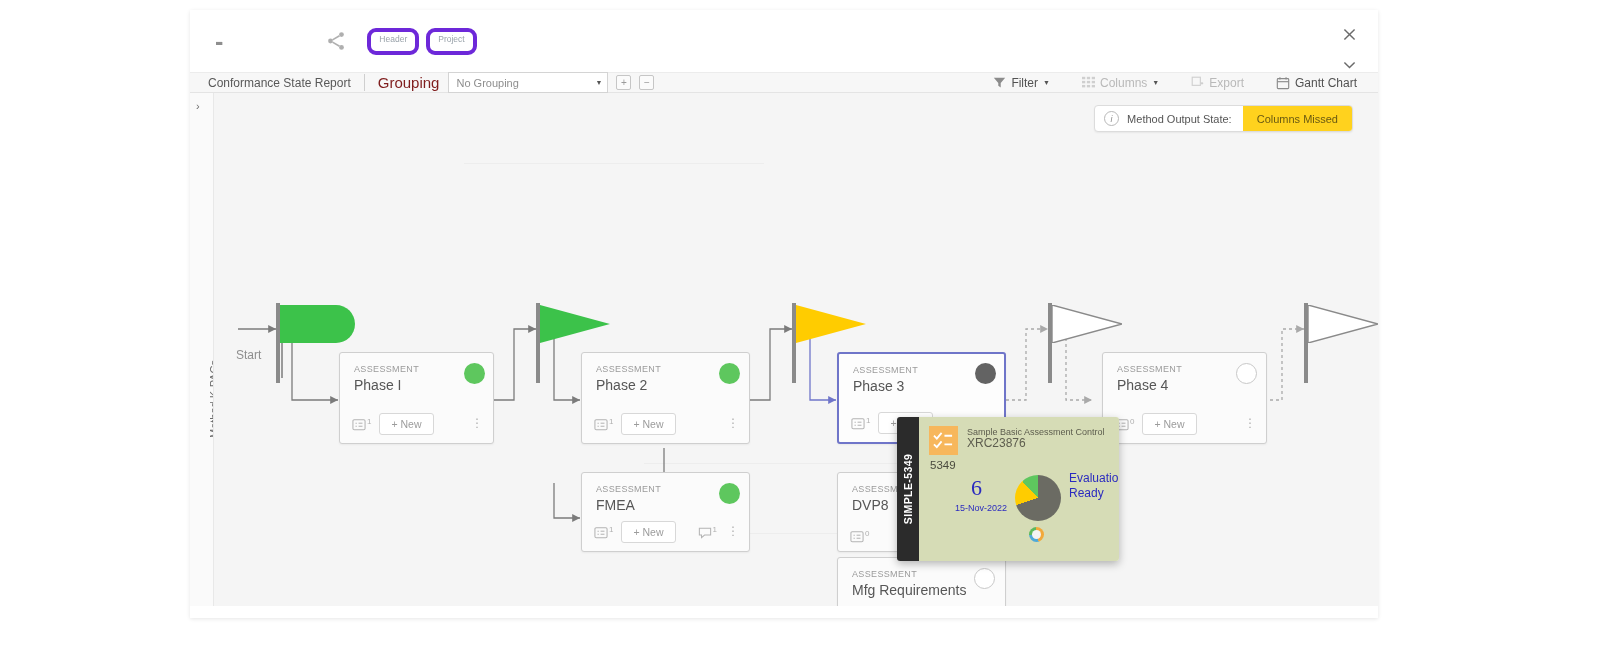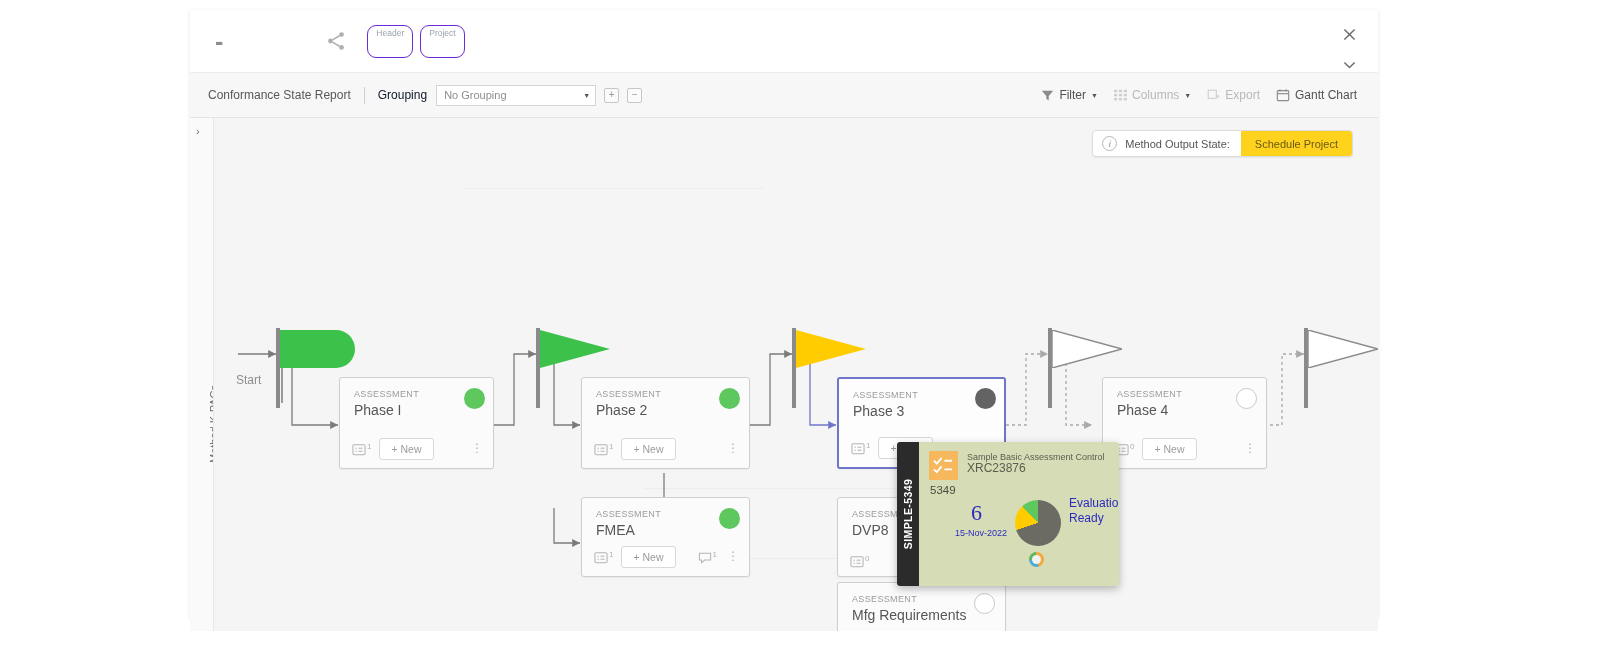--- a/index.html
+++ b/index.html
@@ -39,75 +39,75 @@
     font-size: 25px; font-weight: bold; color: #4d4d4d;
     letter-spacing: -0.2px;
   }
   .share-icon {
     margin-left: 95px;
     width: 22px; height: 22px;
     opacity: 0.55;
   }
   .tag-row { display: flex; gap: 7px; margin-left: 20px; }
   .tag {
-    border: 1px solid #6d28d9;
+    border: 4px solid #6d28d9;
     border-radius: 9px;
     font-size: 8.5px;
     color: #9aa3ab;
-    padding: 2px 8px 19px;
+    padding: 2px 8px 7px;
     background: #fff;
   }
   .win-ctrls {
     position: absolute; right: 16px; top: 12px;
     display: flex; flex-direction: column; align-items: center; gap: 7px;
   }
   .win-btn {
     width: 26px; height: 24px;
     display: flex; align-items: center; justify-content: center;
     color: #6a6a6a;
   }
   .win-btn svg { display: block; }
 
   
   .toolbar {
-    height: 46px;
+    height: 21px;
     background: #f7f7f7;
     border-top: 1px solid #ececec;
     border-bottom: 1px solid #e4e4e4;
     display: flex; align-items: center;
     padding: 0 16px 0 18px;
     font-size: 11.5px;
     color: #5a5a5a;
   }
   .tb-report { font-size: 12px; color: #585858; }
   .tb-sep {
     width: 1px; height: 17px; background: #cfcfcf;
     margin: 0 13px;
   }
-  .tb-label { font-size: 12px; color: #0f172a; margin-right: 9px; }
+  .tb-label { font-size: 15px; color: #7f1d1d; margin-right: 9px; }
   .grouping-select {
     width: 160px; height: 21px;
     background: #fff;
     border: 1px solid #d4d4d4;
     display: flex; align-items: center; justify-content: space-between;
     padding: 0 5px 0 7px;
     font-size: 11px; color: #8e8e8e;
   }
   .caret { font-size: 7px; color: #555; }
   .sq-btn {
     width: 15px; height: 15px;
     border: 1px solid #c6c6c6;
     border-radius: 2px;
     margin-left: 8px;
     display: flex; align-items: center; justify-content: center;
     font-size: 10px; color: #9a9a9a;
     background: #fbfbfb;
     line-height: 1;
   }
-  .tb-right { margin-left: auto; display: flex; align-items: flex-end; gap: 6px; }
+  .tb-right { margin-left: auto; display: flex; align-items: flex-end; gap: 22px; }
   .tb-item {
     display: flex; align-items: center; gap: 5px;
     font-size: 12px; color: #525252;
     padding: 0 5px;
   }
   .tb-item.dim { color: #b9b9b9; }
   .tb-item.dim .ico { opacity: 0.42; }
   .ico { display: flex; align-items: center; }
 
   
@@ -443,21 +443,21 @@
 
       <div class="wm" style="left:250px;top:70px;width:300px;height:1px;"></div>
       <div class="wm" style="left:430px;top:370px;width:320px;height:1px;"></div>
       <div class="wm" style="left:480px;top:440px;width:230px;height:1px;"></div>
 
       <div class="banner">
         <div class="banner-info">
           <span class="info-circle">i</span>
           <span>Method Output State:</span>
         </div>
-        <div class="banner-badge">Schedule Project</div>
+        <div class="banner-badge">Columns Missed</div>
       </div>
 
       <span class="start-label">Start</span>
       <div class="start-bar"></div>
 
       <svg style="position:absolute;left:0;top:0;width:100%;height:100%;">
         <defs>
           <marker id="ah" markerWidth="7" markerHeight="7" refX="6" refY="3" orient="auto">
             <path d="M0,0 L6,3 L0,6 z" fill="#7b7b7b"></path>
           </marker>

